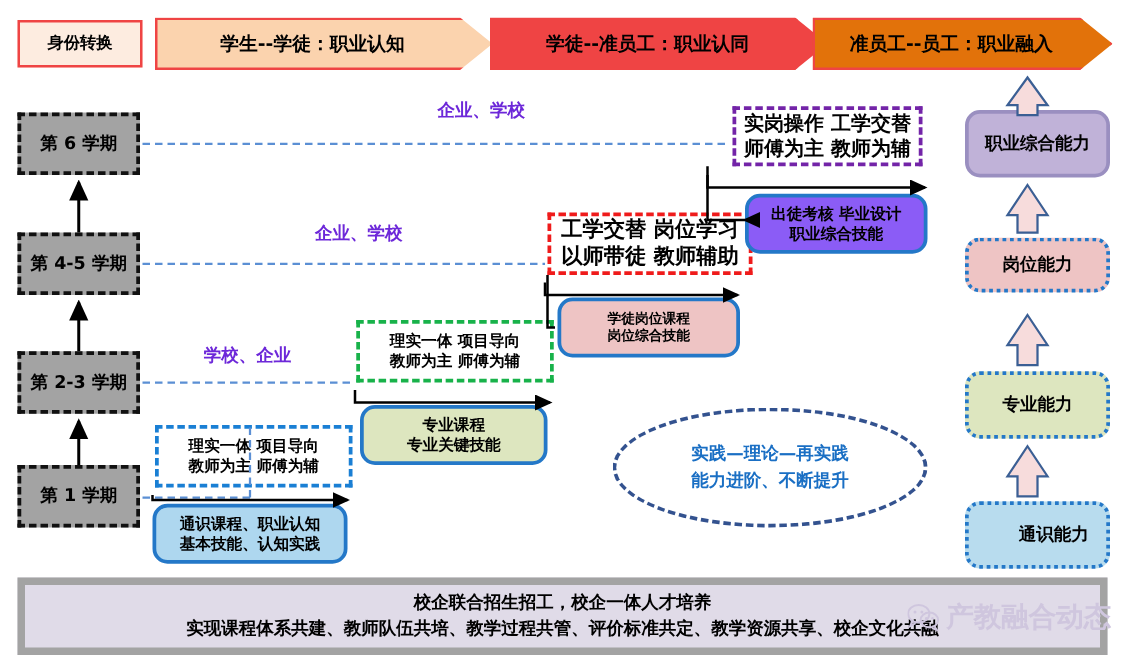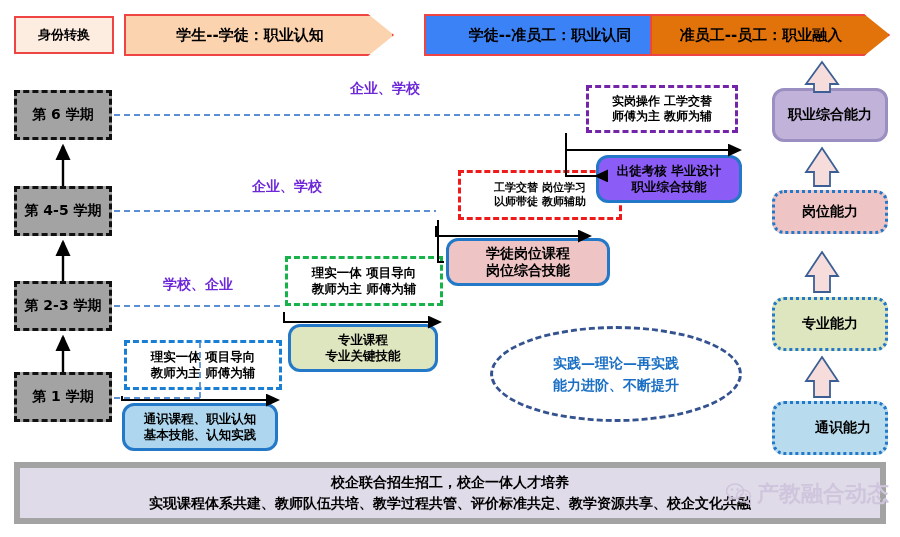--- a/index.html
+++ b/index.html
@@ -8,21 +8,21 @@
 
   
   .abs{position:absolute;box-sizing:border-box;}
 
   
   .chev{display:flex;align-items:center;justify-content:center;
         border:2px solid #ef4444;font-weight:bold;color:#000;
         text-align:center;line-height:1.1;}
   .chev.plain{background:#fdece0;}
   .chev.light{background:#fbd3ae;}
-  .chev.mid{background:#3b82f6;margin-left:32px;}
+  .chev.mid{background:#ef4444;}
   .chev.dark{background:#e2720a;}
   .chev.arrow{clip-path:polygon(0 0, calc(100% - 26px) 0, 100% 50%, calc(100% - 26px) 100%, 0 100%);}
 
   
   .sem{border:3px dashed #111;background:#a3a3a3;display:flex;align-items:center;
        justify-content:center;font-weight:bold;color:#000;}
 
   
   .rbox{border:3px solid #2478c8;border-radius:12px;display:flex;flex-direction:column;
         align-items:center;justify-content:center;font-weight:bold;color:#000;
@@ -106,46 +106,46 @@
   <div class="abs clabel" style="left:350px;top:80px;font-size:14px;">
     <span>企业、学校</span>
   </div>
   <div class="abs clabel" style="left:252px;top:178px;font-size:14px;">
     <span>企业、学校</span>
   </div>
   <div class="abs clabel" style="left:163px;top:276px;font-size:14px;">
     <span>学校、企业</span>
   </div>
 
-  <div class="abs dbox p" style="left:586px;top:85px;width:152px;height:48px;font-size:12px;align-items:center;">
+  <div class="abs dbox p" style="left:586px;top:85px;width:152px;height:48px;font-size:16px;align-items:center;">
     <span>实岗操作  工学交替</span>
     <span>师傅为主  教师为辅</span>
   </div>
 
-  <div class="abs dbox r" style="left:458px;top:170px;width:164px;height:50px;font-size:11px;">
+  <div class="abs dbox r" style="left:438px;top:170px;width:164px;height:50px;font-size:17px;">
     <span>工学交替  岗位学习</span>
     <span>以师带徒  教师辅助</span>
   </div>
 
   <div class="abs dbox g" style="left:285px;top:256px;width:158px;height:50px;font-size:12.5px;">
     <span>理实一体  项目导向</span>
     <span>教师为主  师傅为辅</span>
   </div>
 
   <div class="abs dbox b" style="left:124px;top:340px;width:158px;height:50px;font-size:12.5px;">
     <span>理实一体  项目导向</span>
     <span>教师为主  师傅为辅</span>
   </div>
 
   <div class="abs rbox purple" style="left:596px;top:155px;width:146px;height:48px;font-size:12.5px;">
     <span>出徒考核  毕业设计</span>
     <span>职业综合技能</span>
   </div>
 
-  <div class="abs rbox pink" style="left:446px;top:238px;width:164px;height:48px;font-size:14px;">
+  <div class="abs rbox pink" style="left:446px;top:238px;width:146px;height:48px;font-size:11px;">
     <span>学徒岗位课程</span>
     <span>岗位综合技能</span>
   </div>
 
   <div class="abs rbox green" style="left:288px;top:324px;width:150px;height:48px;font-size:12.5px;">
     <span>专业课程</span>
     <span>专业关键技能</span>
   </div>
 
   <div class="abs rbox blue" style="left:122px;top:403px;width:156px;height:48px;font-size:12.5px;">

